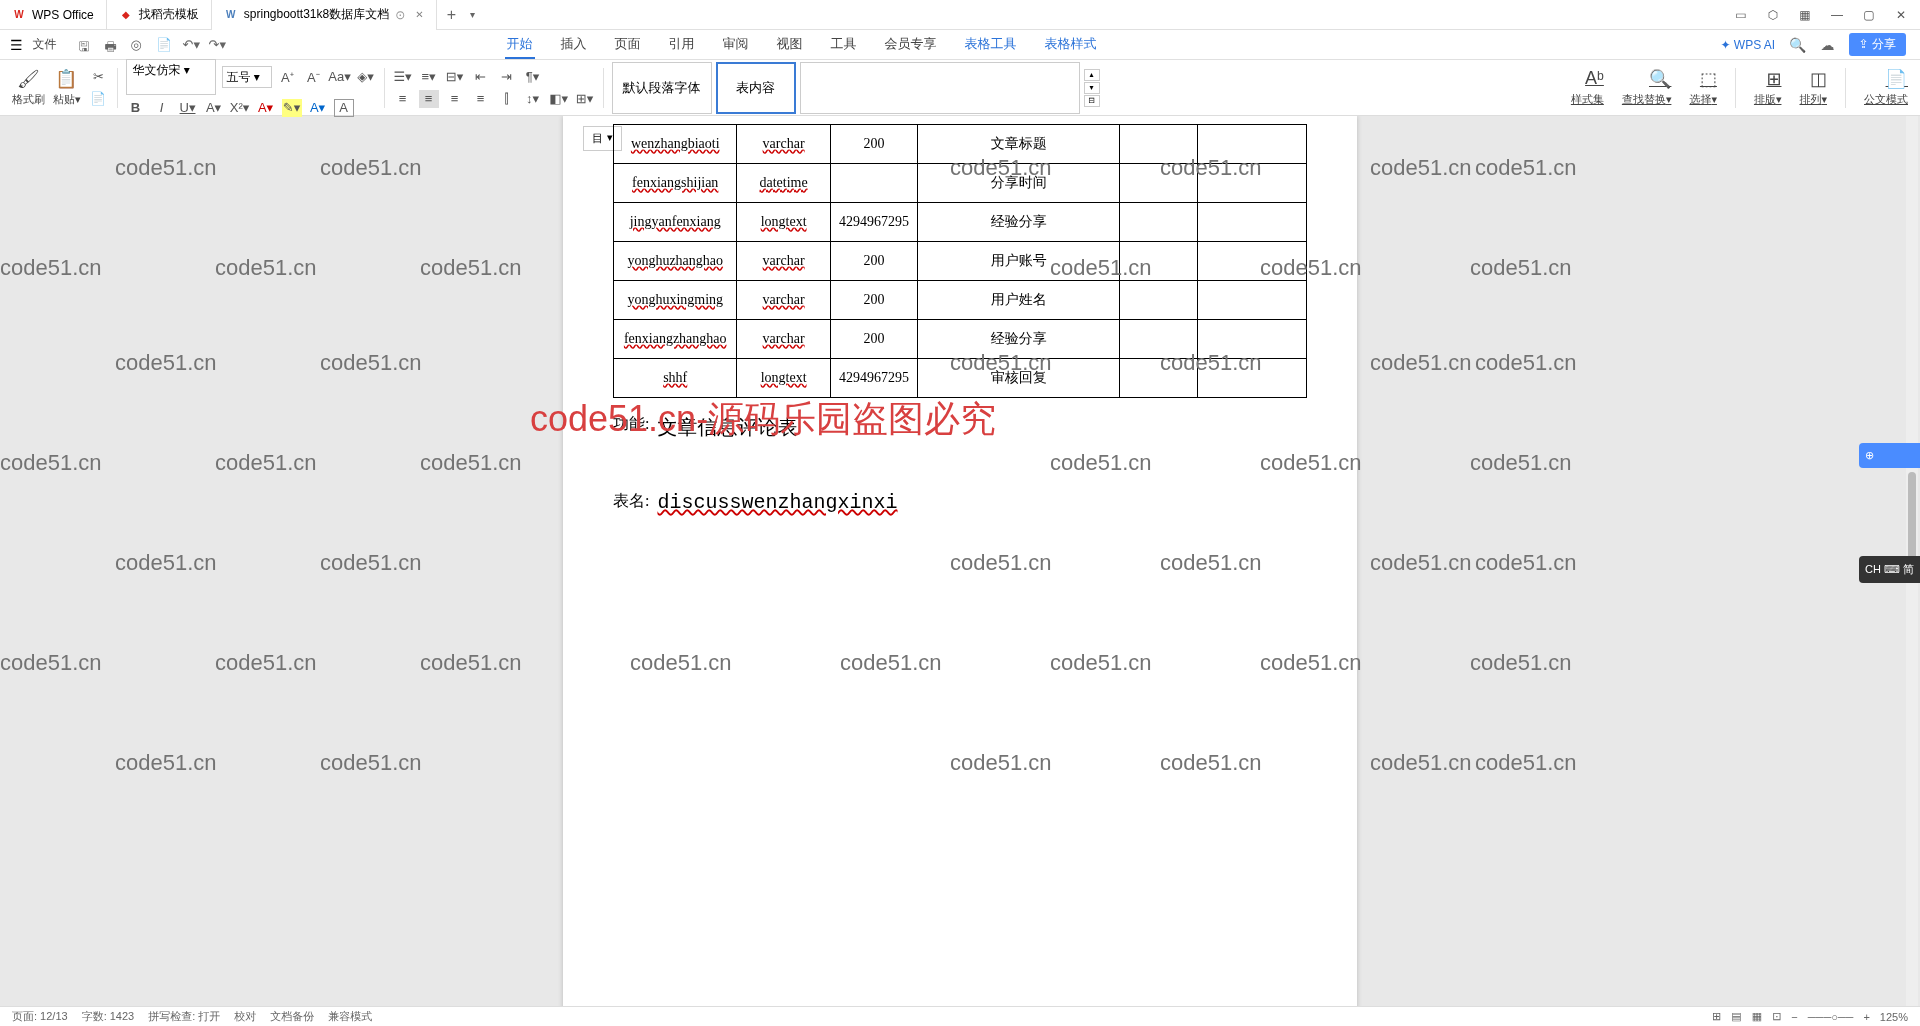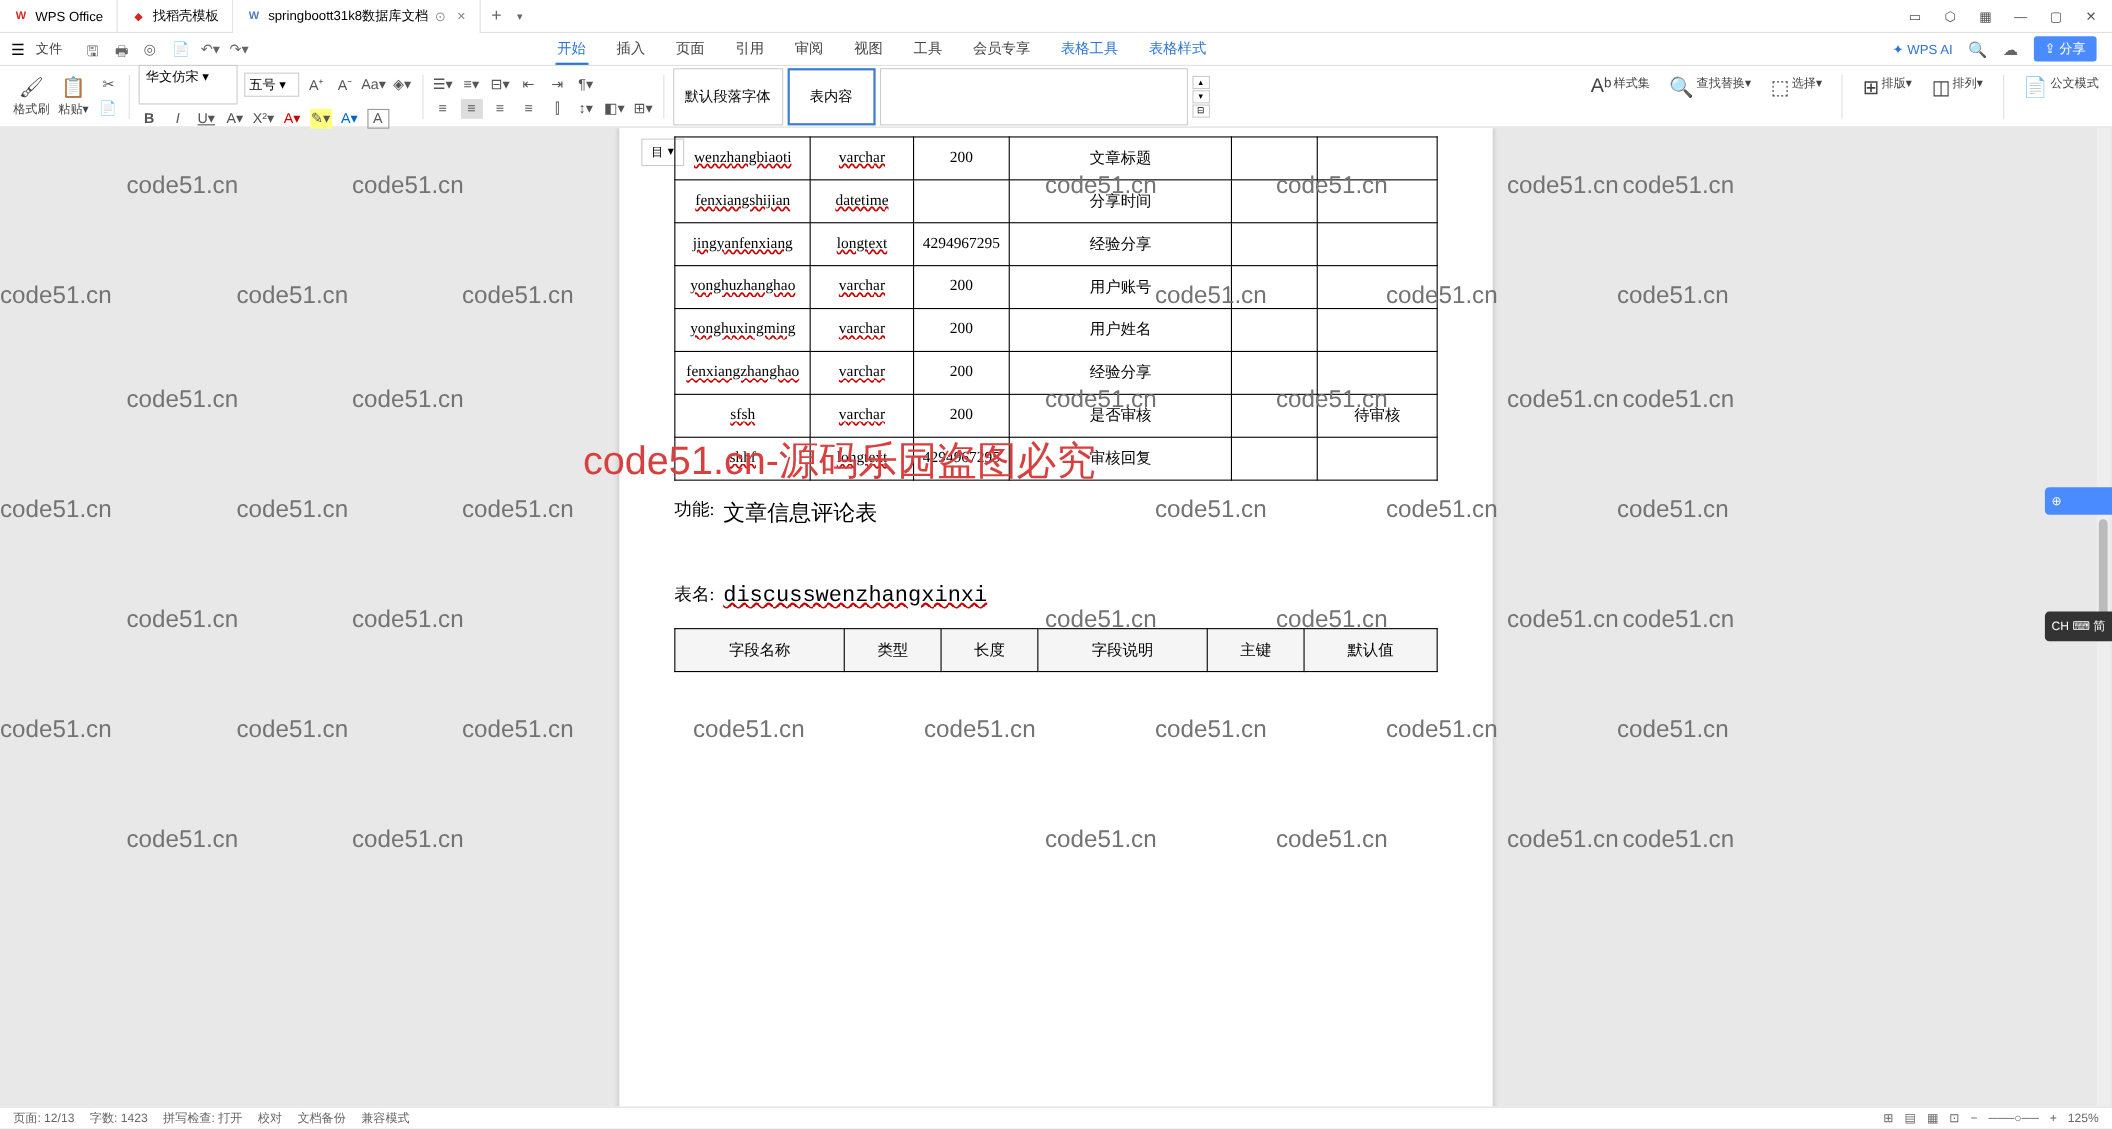--- a/index.html
+++ b/index.html
@@ -49,21 +49,21 @@
 .size-select { border: 1px solid #ccc; padding: 2px 4px; font-size: 12px; width: 50px; height: 22px; }
 .rb-btn { width: 20px; height: 18px; display: flex; align-items: center; justify-content: center; font-size: 13px; color: #555; cursor: pointer; }
 .rb-btn.bold { font-weight: bold; }
 .rb-btn.italic { font-style: italic; }
 .rb-btn.underline { text-decoration: underline; }
 .style-box { border: 1px solid #ccc; padding: 4px 10px; font-size: 13px; height: 52px; display: flex; align-items: center; min-width: 80px; justify-content: center; }
 .style-container { display: flex; gap: 4px; align-items: center; }
 .style-scroll { display: flex; flex-direction: column; gap: 1px; }
 .style-scroll-btn { border: 1px solid #ccc; width: 16px; height: 12px; font-size: 8px; display: flex; align-items: center; justify-content: center; }
 .ribbon-right-group { display: flex; gap: 18px; margin-left: auto; }
-.ribbon-action { display: flex; align-items: flex-start; font-size: 11px; color: #444; gap: 2px; cursor: pointer; }
+.ribbon-action { display: flex; flex-direction: column; align-items: flex-end; font-size: 11px; color: #444; gap: 2px; cursor: pointer; text-decoration: underline; }
 .ribbon-action-icon { font-size: 18px; height: 22px; display: flex; align-items: center; }
 
 
 .doc-area { position: absolute; top: 116px; left: 0; right: 0; bottom: 20px; background: #e8e8e8; overflow: hidden; }
 .page { position: absolute; left: 50%; transform: translateX(-50%); width: 794px; background: #fff; box-shadow: 0 0 5px rgba(0,0,0,0.2); top: 0; min-height: 900px; }
 .page-content { padding: 0 50px 40px 50px; position: relative; }
 .nav-floater { position: absolute; top: 10px; left: 20px; border: 1px solid #ccc; padding: 4px 8px; font-size: 11px; background: #fff; display: flex; gap: 4px; }
 
 .db-table { border-collapse: collapse; width: 100%; margin-top: 8px; }
 .db-table td, .db-table th { border: 1px solid #000; padding: 10px 4px; text-align: center; font-size: 14px; vertical-align: middle; font-family: "SimSun", serif; }
@@ -364,59 +364,39 @@
             </tr>
             <tr>
               <td class="field-name" style="width:14%;">fenxiangzhanghao</td>
               <td class="type-name" style="width:12%;">varchar</td>
               <td style="width:10%;">200</td>
               <td style="width:26%;">经验分享</td>
               <td style="width:10%;"></td>
               <td style="width:14%;"></td>
             </tr>
             <tr>
-              <td class="field-name" style="width:14%;">sfsh</td>
-              <td class="type-name" style="width:12%;">varchar</td>
-              <td style="width:10%;">200</td>
-              <td style="width:26%;">是否审核</td>
-              <td style="width:10%;"></td>
-              <td style="width:14%;">待审核</td>
-            </tr>
-            <tr>
               <td class="field-name" style="width:14%;">shhf</td>
               <td class="type-name" style="width:12%;">longtext</td>
               <td style="width:10%;">4294967295</td>
               <td style="width:26%;">审核回复</td>
               <td style="width:10%;"></td>
               <td style="width:14%;"></td>
             </tr>
           </tbody>
       </table>
 
       <div class="section-line" style="margin-top:16px;">
         <span class="section-label">功能:</span>
         <span class="section-value-cn">文章信息评论表</span>
       </div>
       <div class="section-line">
         <span class="section-label">表名:</span>
         <span class="section-value">discusswenzhangxinxi</span>
       </div>
 
-      <table class="db-table" style="margin-top:18px;">
-        <thead>
-            <tr id="table2-head">
-              <th>字段名称</th>
-              <th>类型</th>
-              <th>长度</th>
-              <th>字段说明</th>
-              <th>主键</th>
-              <th>默认值</th>
-            </tr>
-          </thead>
-      </table>
     </div>
   </div>
 </div>
 
 <div class="side-float">
   <div class="side-btn">⊕</div>
   <div class="side-btn dark" style="margin-top:80px;">CH ⌨ 简</div>
 </div>
 
 <div class="vscroll">

